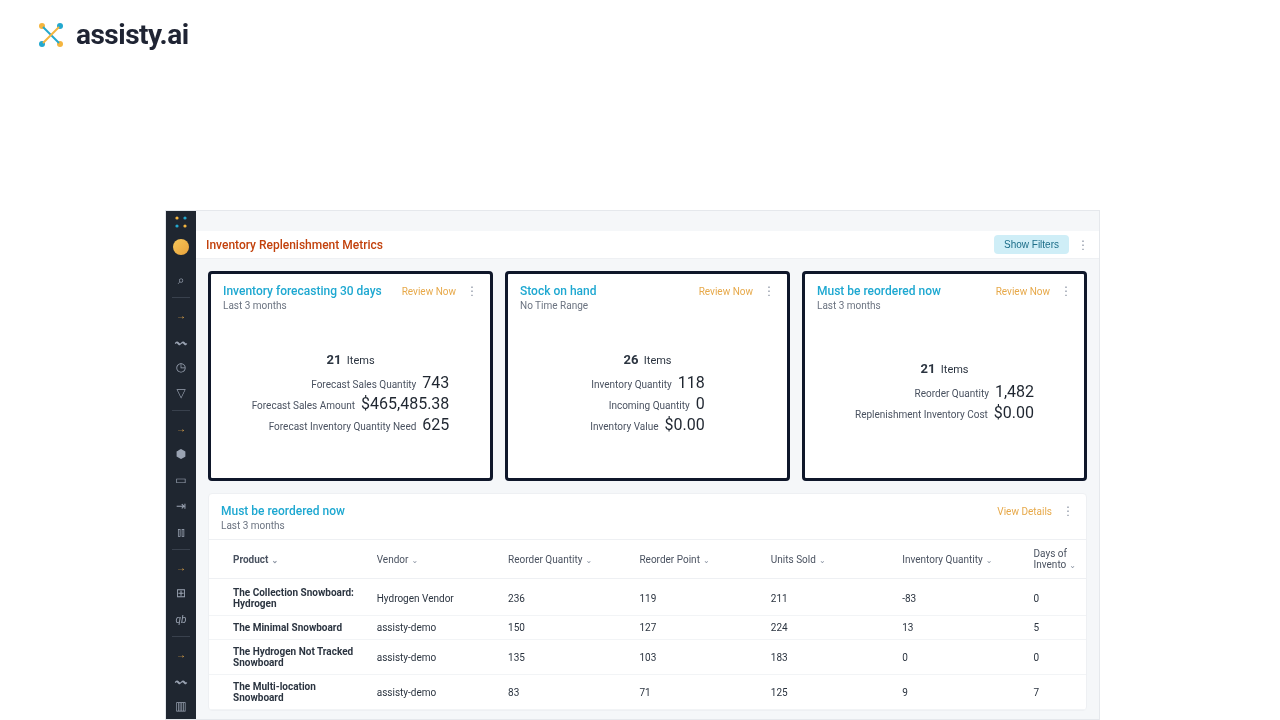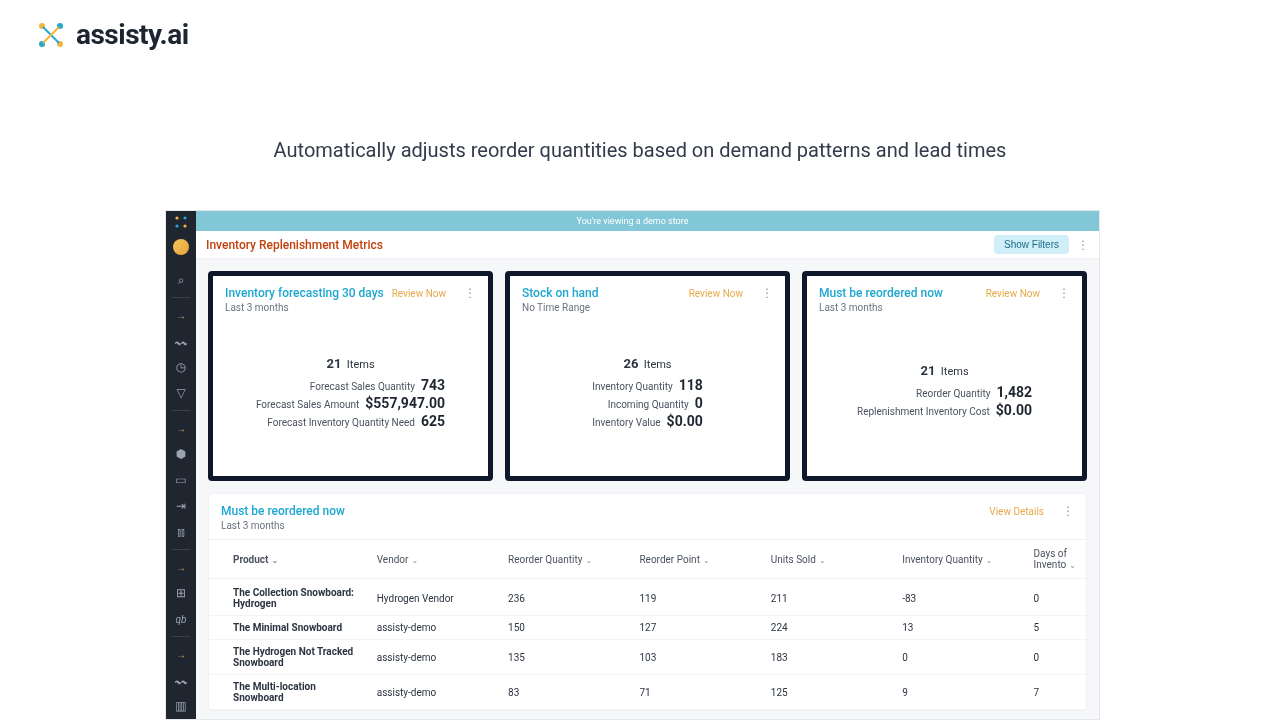--- a/index.html
+++ b/index.html
@@ -31,31 +31,31 @@
 
 
 .content { position: absolute; top: 20px; left: 30px; right: 0; bottom: 0; background: #f5f7f9; }
 .pagehead { height: 28px; background: #fff; display:flex; align-items:center; justify-content:space-between; padding: 0 10px; border-bottom:1px solid #eef0f3; }
 .pagehead .title { font-size: 12px; font-weight: 500; color: #c2410c; }
 .pagehead .right { display:flex; align-items:center; gap:8px; }
 .btn-filters { background:#cfeef7; color:#1c6e89; font-size:10px; padding:4px 10px; border-radius:4px; border:none; }
 .dots { color:#8a93a2; font-size:12px; }
 
 .cards { display:flex; gap:12px; padding:12px; }
-.card { flex:1; background:#fff; border-radius:4px; border:5px solid #0f172a; min-height:210px; position:relative; }
+.card { flex:1; background:#fff; border-radius:4px; border:3px solid #0f172a; min-height:210px; position:relative; }
 .card-head { display:flex; justify-content:space-between; align-items:flex-start; padding:10px 12px 0; }
 .card-title { font-size:12px; color:#1ea8d1; font-weight:500; }
 .card-sub { font-size:10px; color:#6b7380; margin-top:2px; }
-.card-actions { display:flex; align-items:center; gap:18px; }
+.card-actions { display:flex; align-items:center; gap:10px; }
 .review-link { font-size:10px; color:#e7a94a; }
 .card-body { position:absolute; top:55%; left:50%; transform:translate(-50%,-40%); text-align:center; }
 .metric-primary { font-size:11px; color:#2b3440; margin-bottom:6px; }
 .metric-primary .num { font-weight:700; font-size:13px; }
 .metric-row { display:flex; align-items:baseline; justify-content:flex-end; gap:6px; font-size:10px; color:#4a5260; margin:2px 0; white-space:nowrap; }
-.metric-row .val { font-weight:700; font-size:14px; color:#1f2630; }
+.metric-row .val { font-weight:400; font-size:16px; color:#1f2630; }
 
 
 .tablecard { margin:0 12px 12px; background:#fff; border:1px solid #eef0f3; border-radius:4px; }
 .tablecard-head { display:flex; justify-content:space-between; align-items:flex-start; padding:10px 12px 8px; }
 .view-link { font-size:10px; color:#e7a94a; }
 .tbl { width:100%; border-collapse:collapse; font-size:10px; }
 .tbl th { text-align:left; font-weight:400; color:#4a5260; padding:8px 10px; border-top:1px solid #eef0f3; border-bottom:1px solid #eef0f3; background:#fff; }
 .tbl th .sort { font-size:8px; color:#8a93a2; margin-left:3px; }
 .tbl td { padding:6px 10px; border-bottom:1px solid #f2f4f6; color:#2b3440; }
 .tbl tbody tr:first-child td { padding-top:8px; }
@@ -73,24 +73,22 @@
           <circle cx="24" cy="6" r="3" fill="#23a8cf"></circle>
         <circle cx="6" cy="24" r="3" fill="#23a8cf"></circle>
           <circle cx="24" cy="24" r="3" fill="#f4b53f"></circle>
         <line x1="7" y1="7" x2="23" y2="23" stroke="#23a8cf" stroke-width="2"></line>
         <line x1="23" y1="7" x2="7" y2="23" stroke="#f4b53f" stroke-width="2"></line>
       </svg>
     </span>
     <span class="brand-text"><span>assisty</span><span class="ai">.ai</span></span>
   </div>
 
-  <div class="subhead">Automatically adjusts reorder quantities based on demand patterns and lead times</div>
 
   <div class="shot">
-    <div class="shot-top">You're viewing a demo store</div>
 
     <div class="sidebar">
       <div class="logo-mini">
         <svg width="14" height="14" viewBox="0 0 14 14">
             <circle cx="3" cy="3" r="1.6" fill="#f4b53f"></circle>
             <circle cx="11" cy="3" r="1.6" fill="#23a8cf"></circle>
             <circle cx="3" cy="11" r="1.6" fill="#23a8cf"></circle>
             <circle cx="11" cy="11" r="1.6" fill="#f4b53f"></circle>
           </svg>
       </div>
@@ -139,21 +137,21 @@
       </div>
     </div>
     <div class="card-body">
       <div class="metric-primary"><span class="num">21</span>&nbsp;&nbsp;Items</div>
       <div class="metric-row">
                 <span>Forecast Sales Quantity</span>
                 <span class="val">743</span>
               </div>
               <div class="metric-row">
                 <span>Forecast Sales Amount</span>
-                <span class="val">$557,947.00</span>
+                <span class="val">$465,485.38</span>
               </div>
               <div class="metric-row">
                 <span>Forecast Inventory Quantity Need</span>
                 <span class="val">625</span>
               </div>
     </div>
           </div>
           <div class="card">
     <div class="card-head">
       <div>

